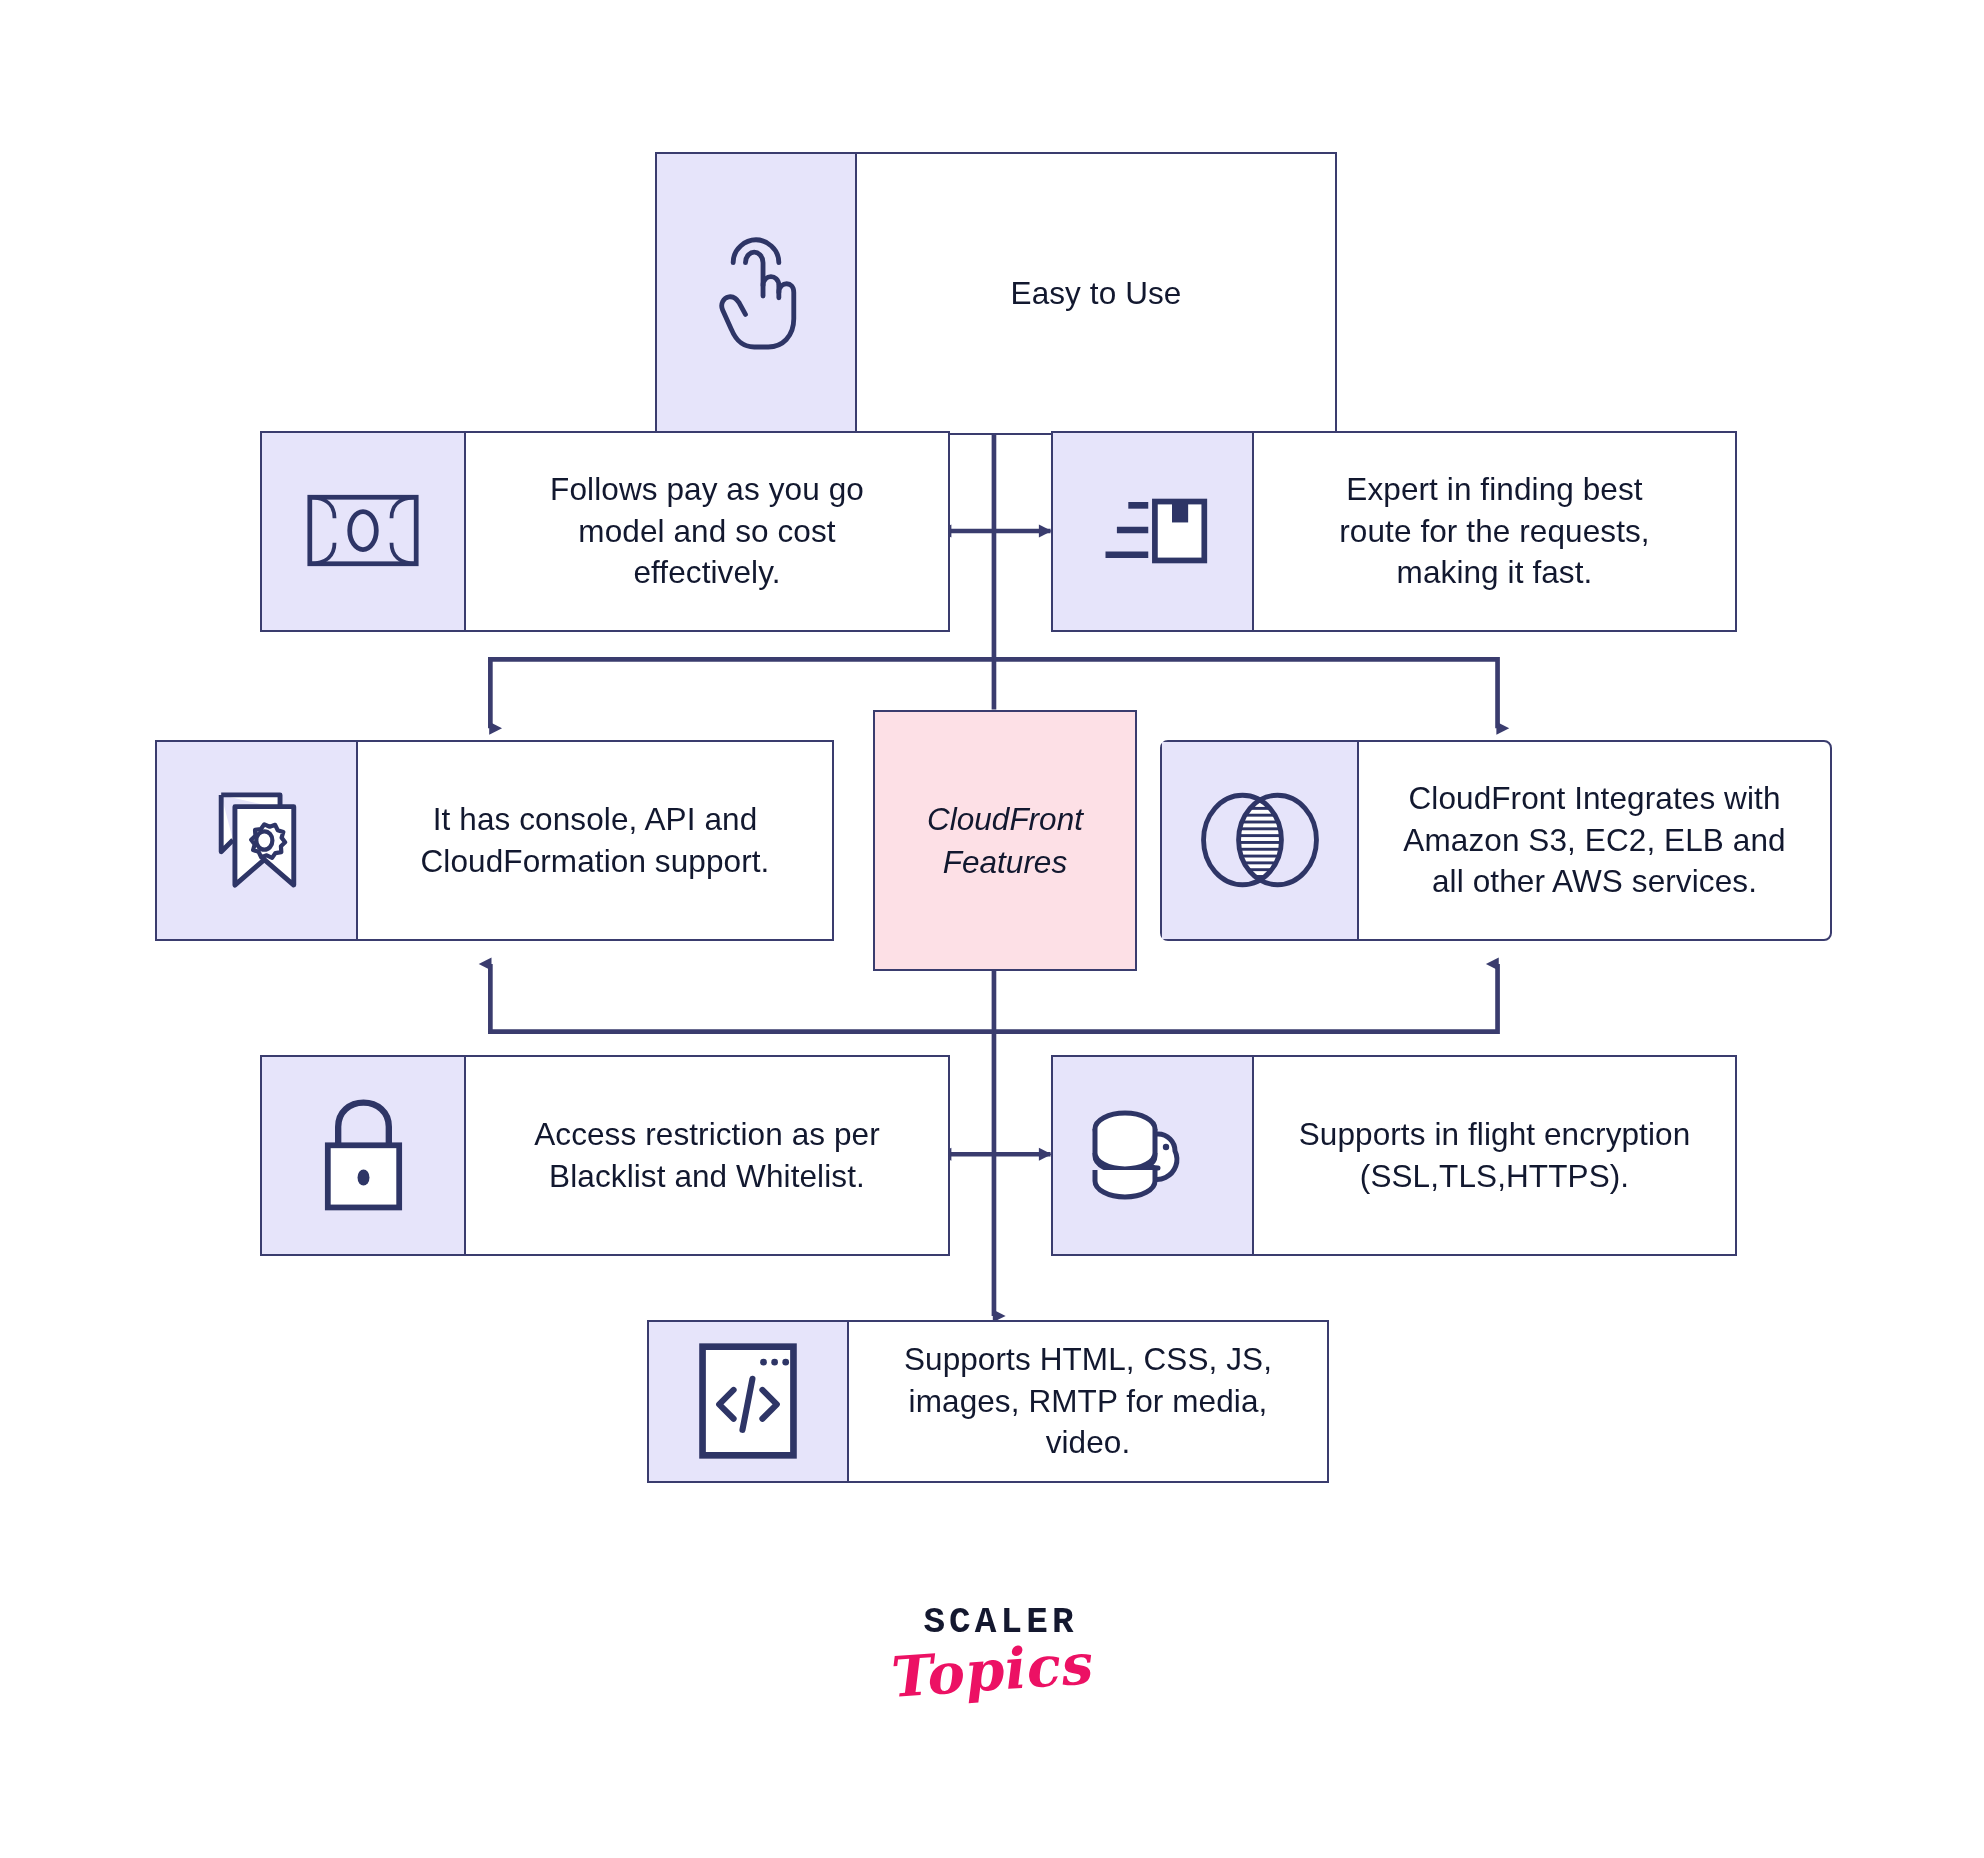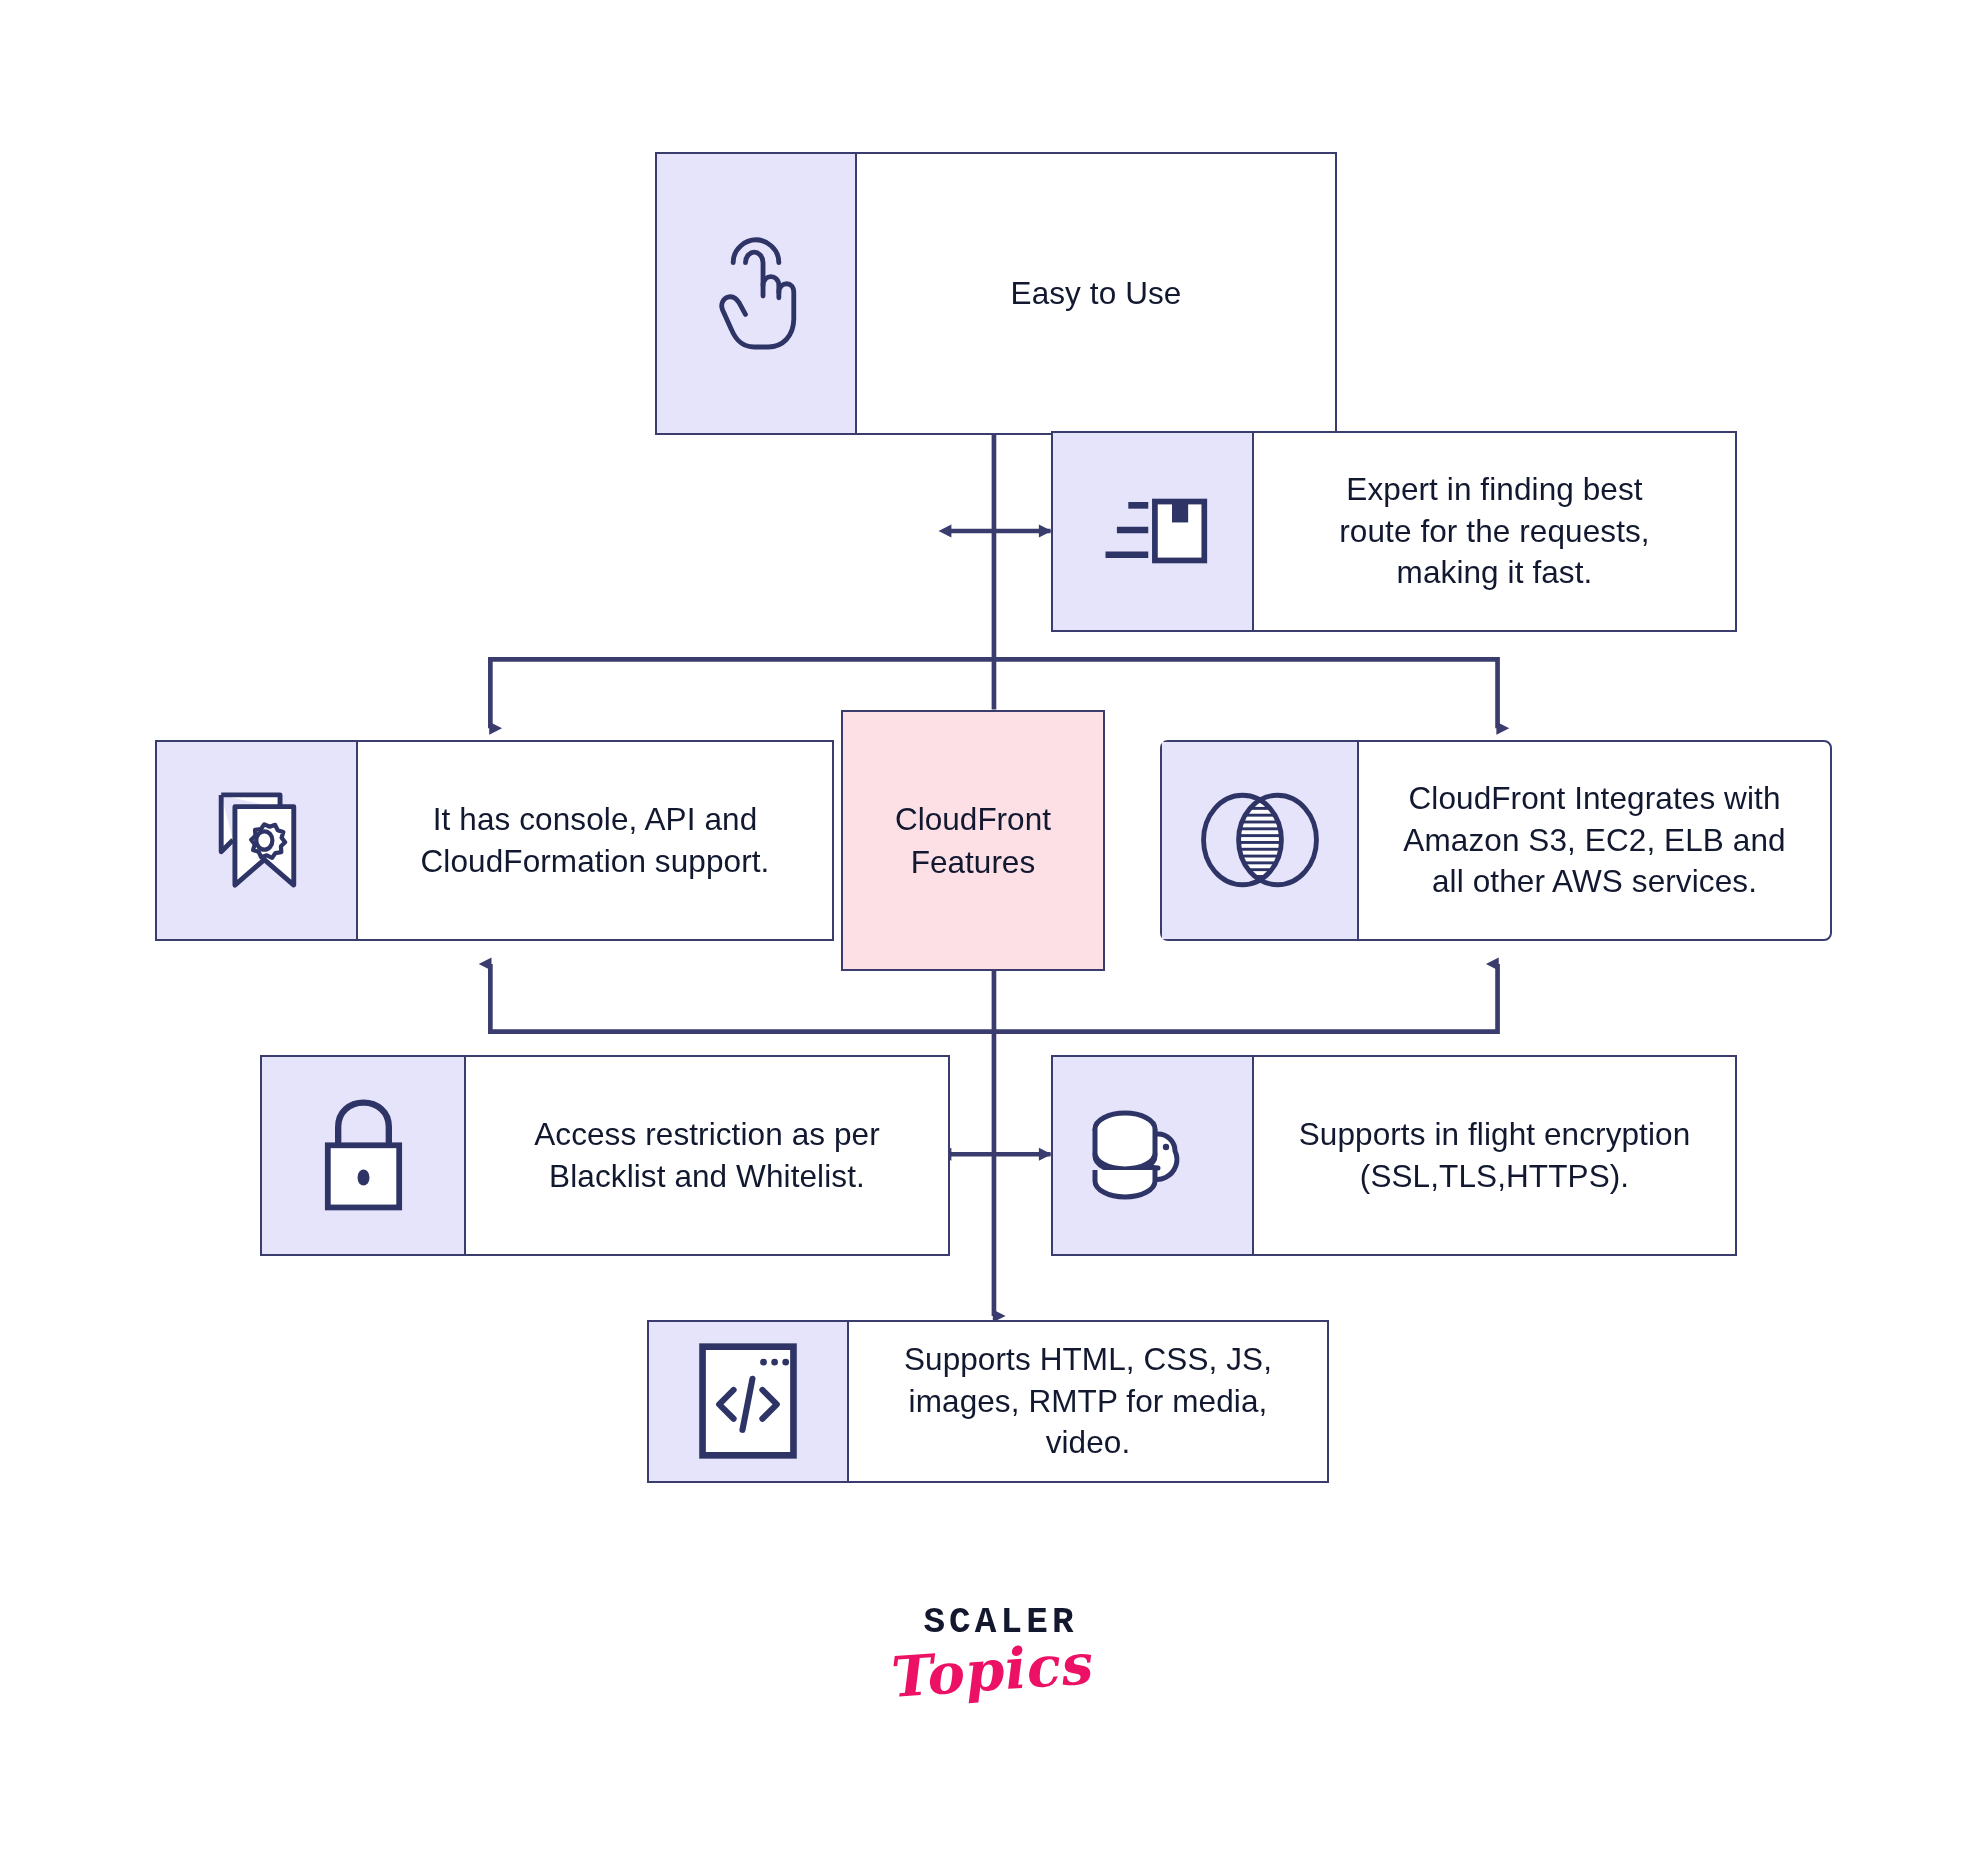--- a/index.html
+++ b/index.html
@@ -129,41 +129,58 @@
           <path d="M24 36 C24 20 38 10 50 10 C62 10 76 20 76 36"></path>
           <path d="M38 36 C38 28 44 24 48 24 C52 24 58 28 58 36 L58 74"></path>
           <path d="M58 62 C58 55 63 52 67 52 C71 52 76 55 76 62 L76 76"></path>
           <path d="M76 70 C76 63 81 60 85 60 C89 60 93 63 93 70 L93 100 C93 120 80 132 64 132 L48 132 C34 132 27 124 22 112 L12 90 C9 83 13 76 19 75 C24 74 28 77 31 82 L38 95"></path>
         </svg>
       </span>
     </div>
     <div class="text-pane nowrap">Easy to Use</div>
   </div>
 
+  <div class="fbox" style="left:260px;top:431px;width:690px;height:201px;">
+    <div class="icon-pane" style="width:204px;">
+      <span>
+        <svg width="114" height="77" viewBox="0 0 120 80" fill="none" stroke="#2e3566" stroke-width="5" xmlns="http://www.w3.org/2000/svg">
+          <rect x="4" y="5" width="112" height="70"></rect>
+          <ellipse cx="60" cy="40" rx="14" ry="20"></ellipse>
+          <path d="M4 5 C 22 5 30 14 30 27" stroke-width="4"></path>
+          <path d="M116 5 C 98 5 90 14 90 27" stroke-width="4"></path>
+          <path d="M4 75 C 22 75 30 66 30 53" stroke-width="4"></path>
+          <path d="M116 75 C 98 75 90 66 90 53" stroke-width="4"></path>
+        </svg>
+      </span>
+    </div>
+    <div class="text-pane nowrap">Follows pay as you go
+model and so cost
+effectively.</div>
+  </div>
 
   <div class="fbox" style="left:1051px;top:431px;width:686px;height:201px;">
     <div class="icon-pane" style="width:201px;">
       <span>
         <svg width="114" height="82" viewBox="0 0 120 86" fill="none" xmlns="http://www.w3.org/2000/svg">
           <g stroke="#2e3566" stroke-width="7" stroke-linecap="butt">
             <line x1="34" y1="16" x2="55" y2="16"></line>
             <line x1="22" y1="42" x2="55" y2="42"></line>
             <line x1="10" y1="68" x2="55" y2="68"></line>
           </g>
           <rect x="62" y="12" width="52" height="62" fill="#ffffff" stroke="#2e3566" stroke-width="6"></rect>
           <rect x="80" y="12" width="17" height="22" fill="#2e3566"></rect>
         </svg>
       </span>
     </div>
     <div class="text-pane nowrap">Expert in finding best
 route for the requests,
 making it fast.</div>
   </div>
 
-  <div class="center-node nowrap" style="left:841px;top:710px;width:264px;height:261px;">
+  <div class="center-node nowrap" style="left:873px;top:710px;width:264px;height:261px;font-style:italic;">
     <span>CloudFront
 Features</span>
   </div>
 
   <div class="fbox" style="left:155px;top:740px;width:679px;height:201px;">
     <div class="icon-pane" style="width:201px;">
       <span>
         <svg width="99" height="102" viewBox="0 0 100 104" fill="none" stroke="#2e3566" stroke-width="5" stroke-linejoin="round" xmlns="http://www.w3.org/2000/svg">
           <path d="M14 6 H74 V20" fill="#ffffff"></path>
           <path d="M14 6 V64 L26 52" fill="#ffffff"></path>

